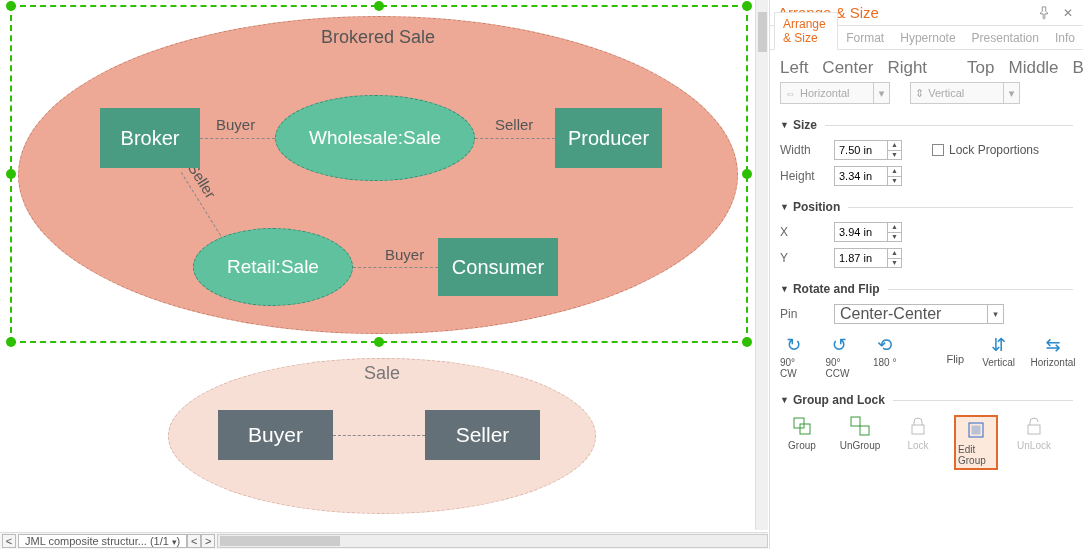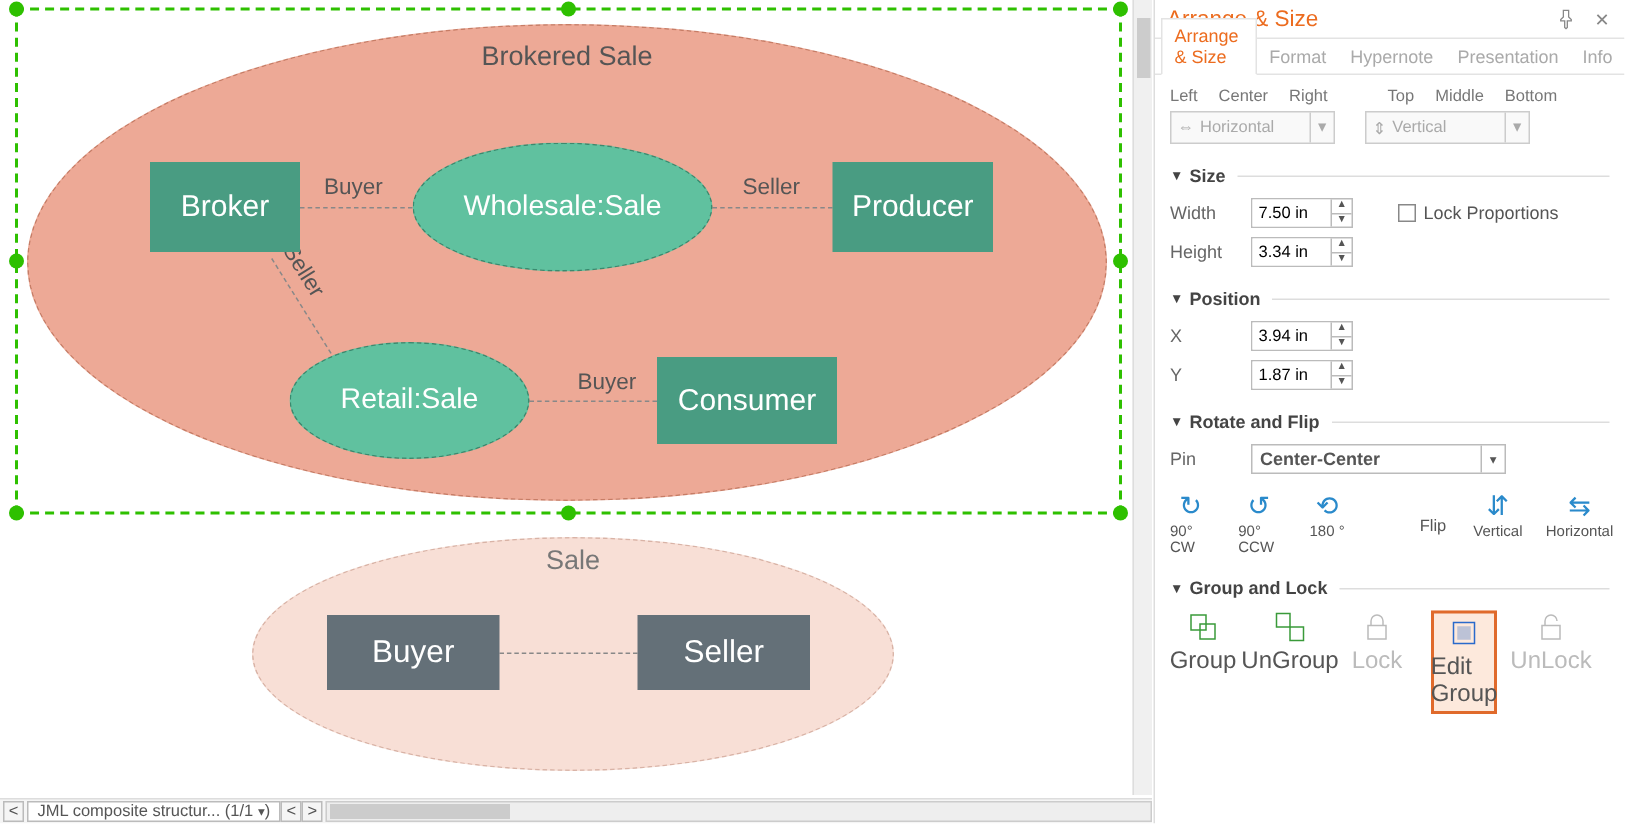--- a/index.html
+++ b/index.html
@@ -54,21 +54,21 @@
 .panel-title { color: #ec6c1f; font-size: 15px; flex: 1; }
 .pin-icon { width: 14px; height: 14px; margin-right: 10px; color: #888; }
 .close-x { width: 14px; height: 14px; color: #888; text-align: center; line-height: 14px; cursor: pointer; }
 
 .tabs { display: flex; height: 24px; border-bottom: 1px solid #e3e3e3; align-items: flex-end; padding-left: 4px; }
 .tab { padding: 4px 8px; color: #aaa; cursor: pointer; font-size: 12px; }
 .tab.active { color: #ec6c1f; border: 1px solid #e3e3e3; border-bottom: 1px solid #fff; margin-bottom: -1px; background: #fff; }
 
 .panel-body { padding: 8px 10px; }
 .align-row { display: flex; gap: 40px; margin-bottom: 4px; }
-.align-labels { display: flex; gap: 14px; font-size: 11px; color: #777; }
+.align-labels { display: flex; gap: 14px; font-size: 17px; color: #777; }
 .align-selects { display: flex; gap: 20px; margin-top: 3px; }
 .sel { display: flex; align-items: center; border: 1px solid #ccc; height: 22px; background: #f9f9f9; color: #aaa; font-size: 11px; }
 .sel-main { width: 92px; padding: 0 4px; display: flex; align-items: center; gap: 4px; }
 .sel-btn { width: 16px; border-left: 1px solid #ccc; text-align: center; line-height: 20px; cursor: pointer; }
 
 .section { margin-top: 14px; }
 .section-header { display: flex; align-items: center; font-weight: 600; color: #444; font-size: 12px; margin-bottom: 8px; }
 .section-header .tri { margin-right: 4px; font-size: 9px; }
 .section-header .line { flex: 1; height: 1px; background: #ddd; margin-left: 8px; }
 
@@ -76,30 +76,30 @@
 .field-label { width: 44px; color: #666; }
 .spinner { display: flex; border: 1px solid #bbb; height: 20px; }
 .spinner input { width: 52px; border: none; padding: 0 4px; font-size: 11px; outline: none; }
 .spinner-btns { width: 14px; border-left: 1px solid #bbb; display: flex; flex-direction: column; }
 .spinner-btns div { flex: 1; font-size: 7px; text-align: center; line-height: 8px; cursor: pointer; border-bottom: 1px solid #bbb; }
 .spinner-btns div:last-child { border-bottom: none; }
 .checkbox-row { display: flex; align-items: center; gap: 5px; color: #555; }
 .checkbox-box { width: 12px; height: 12px; border: 1px solid #888; }
 
 .combo { display: flex; border: 1px solid #bbb; height: 20px; width: 170px; }
-.combo span { flex: 1; padding: 0 5px; line-height: 18px; font-size: 12px; font-weight: bold; }
+.combo span { flex: 1; padding: 0 5px; line-height: 18px; font-size: 16px; }
 .combo .dd { width: 16px; border-left: 1px solid #bbb; text-align: center; line-height: 18px; font-size: 9px; cursor: pointer; }
 
 .rot-icons { display: flex; gap: 18px; margin-top: 10px; align-items: flex-start; }
 .rot-item { display: flex; flex-direction: column; align-items: center; gap: 3px; font-size: 10px; color: #555; width: 40px; }
 .rot-icon { color: #2a8acb; font-size: 18px; height: 20px; }
 .flip-label { align-self: center; font-size: 11px; color: #555; margin-top: 4px; padding-left: 30px; }
 
 .group-icons { display: flex; gap: 14px; margin-top: 8px; }
-.group-item { display: flex; flex-direction: column; align-items: center; gap: 3px; font-size: 16px; color: #555; width: 44px; cursor: pointer; }
+.group-item { display: flex; flex-direction: column; align-items: center; gap: 3px; font-size: 10px; color: #555; width: 44px; cursor: pointer; }
 .group-icon { width: 22px; height: 22px; display: flex; align-items: center; justify-content: center; }
 .group-item.active { border: 2px solid #e06a2b; background: #fde9dc; padding: 2px; }
 .lock-disabled { color: #bbb; }
 </style>
 </head>
 <body>
 
 <div class="canvas-area">
 
   <div class="sel-box">

